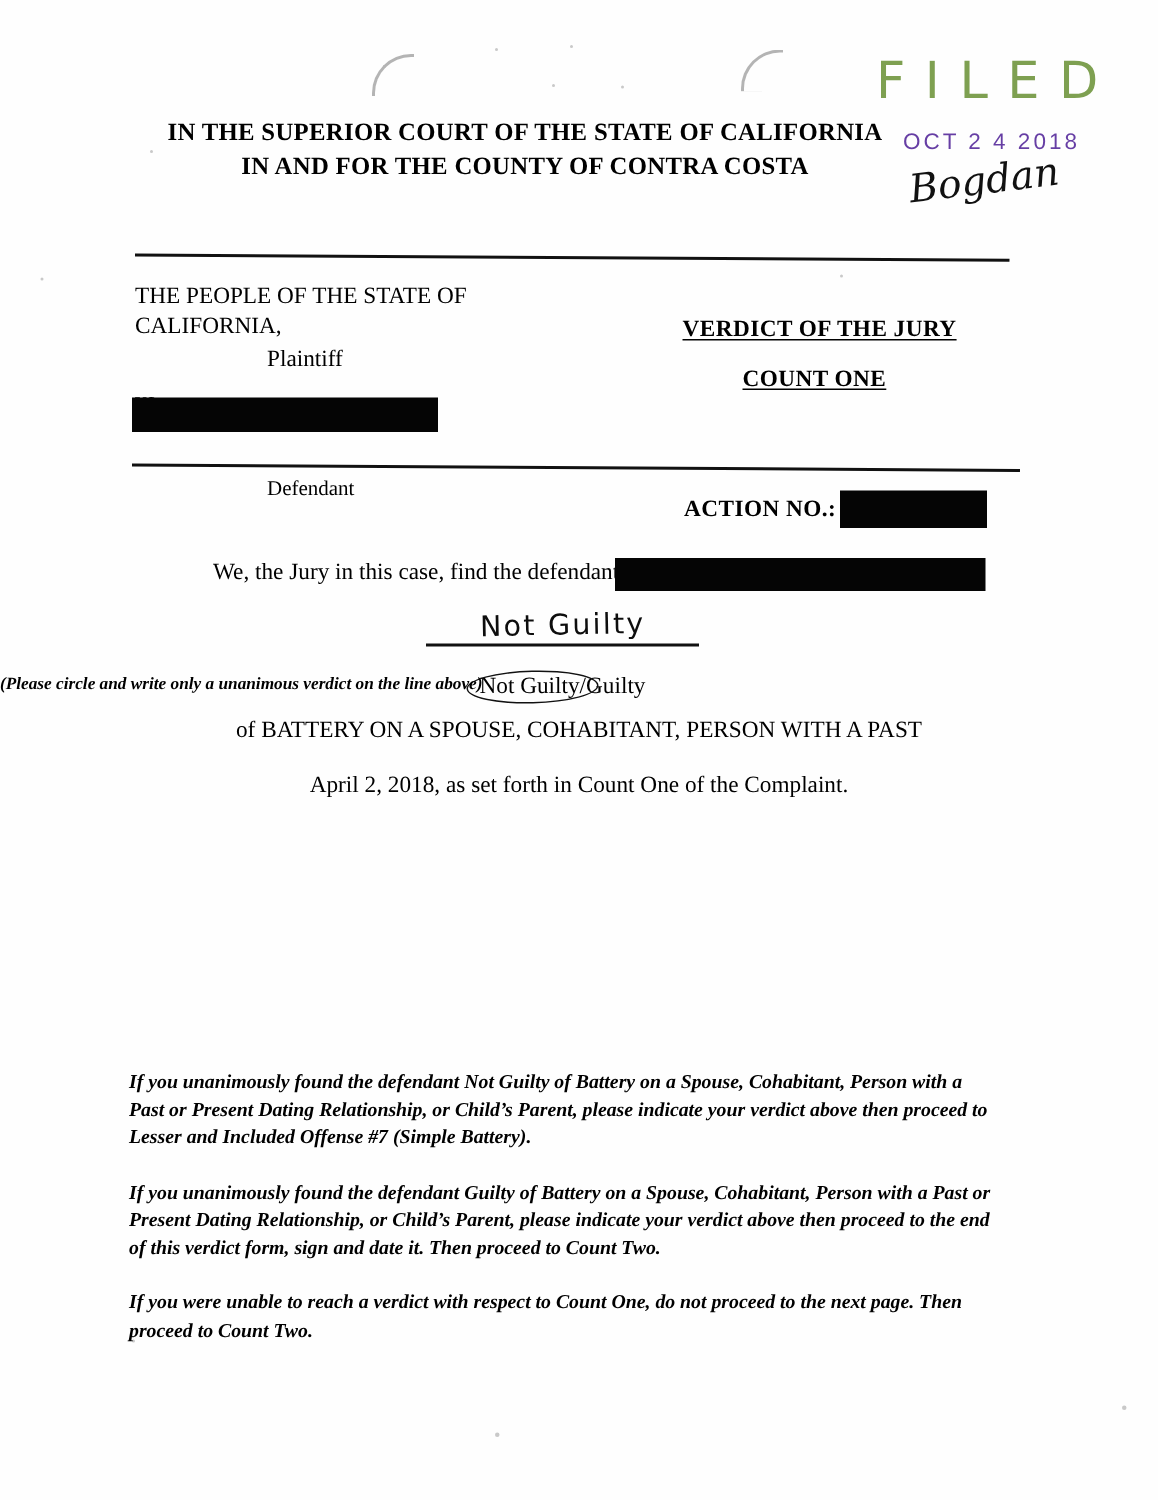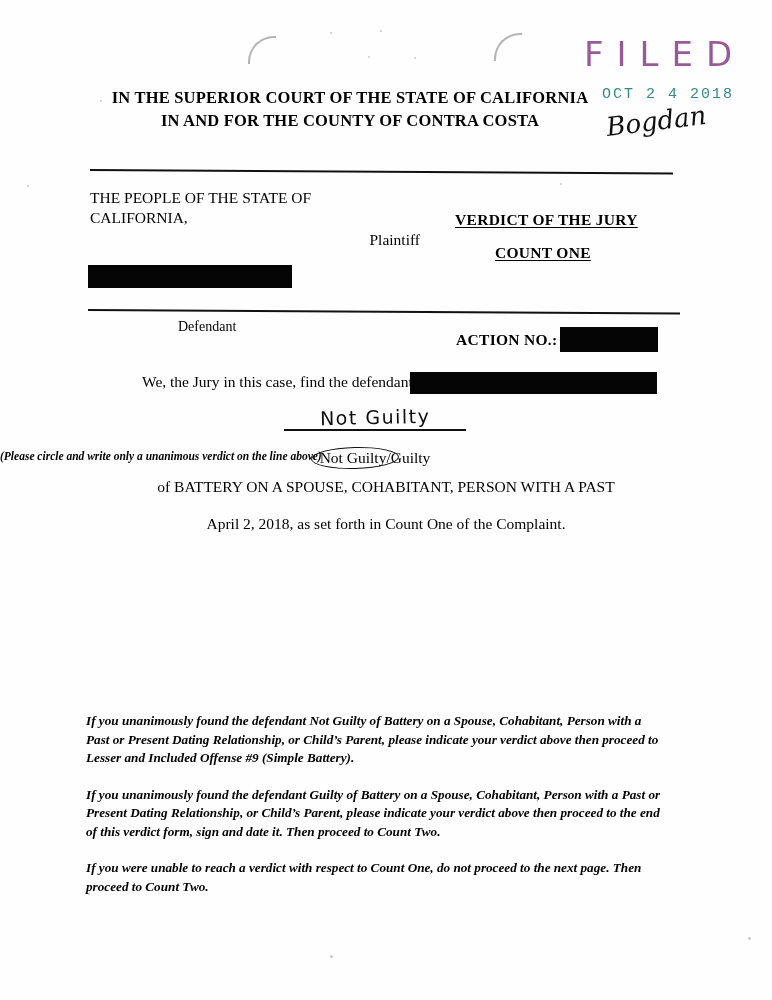--- a/index.html
+++ b/index.html
@@ -42,52 +42,52 @@
     width: 186px;
     height: 130px;
   }
   .filed-word {
     position: absolute;
     top: 0;
     left: 0;
     font-family: "DejaVu Sans", sans-serif;
     font-size: 34px;
     letter-spacing: 13px;
-    color: #701a75;
+    color: #4d7c0f;
     opacity: .72;
     white-space: nowrap;
   }
   .filed-date {
     position: absolute;
     top: 52px;
     left: 18px;
-    font-family: Liberation Mono, monospace;
+    font-family: Liberation Sans, sans-serif;
     font-size: 15px;
     letter-spacing: 2px;
-    color: #0f766e;
+    color: #4c1d95;
     opacity: .85;
     white-space: nowrap;
   }
   .filed-sig {
     position: absolute;
     top: 72px;
     left: 22px;
     font-family: "DejaVu Serif", serif;
     font-style: italic;
     font-size: 26px;
     color: #111;
     transform: rotate(-7deg);
     white-space: nowrap;
   }
 
   
   #court-heading {
     position: absolute;
     left: 0;
-    top: 86px;
+    top: 76px;
     width: 700px;
     text-align: center;
     font-weight: bold;
     font-size: 16.5px;
     line-height: 23px;
     letter-spacing: .2px;
   }
 
   
   .rule {
@@ -102,21 +102,20 @@
     left: 90px;
     top: 188px;
     width: 330px;
     font-size: 15.5px;
     line-height: 20px;
   }
   #plaintiff-label {
     display: block;
     margin-left: 88px;
     margin-top: 2px;
-    text-align: right;
   }
   #vs-label {
     display: block;
     margin-top: 8px;
   }
   #defendant-label {
     position: absolute;
     left: 178px;
     top: 290px;
     font-size: 14px;
@@ -291,18 +290,18 @@
     </div>
   </div>
   <div id="circle-instruction">(Please circle and write only a unanimous verdict on the line above)</div>
 
   <div id="charge">
     <span class="charge-line">of BATTERY ON A SPOUSE, COHABITANT, PERSON WITH A PAST</span>
     <span class="charge-line">April 2, 2018, as set forth in Count One of the Complaint.</span>
   </div>
 
   <div id="instructions">
-    <p>If you unanimously found the defendant Not Guilty of Battery on a Spouse, Cohabitant, Person with a Past or Present Dating Relationship, or Child’s Parent, please indicate your verdict above then proceed to Lesser and Included Offense #9 (Simple Battery).</p>
+    <p>If you unanimously found the defendant Not Guilty of Battery on a Spouse, Cohabitant, Person with a Past or Present Dating Relationship, or Child’s Parent, please indicate your verdict above then proceed to Lesser and Included Offense #7 (Simple Battery).</p>
     <p>If you unanimously found the defendant Guilty of Battery on a Spouse, Cohabitant, Person with a Past or Present Dating Relationship, or Child’s Parent, please indicate your verdict above then proceed to the end of this verdict form, sign and date it.  Then proceed to Count Two.</p>
     <p>If you were unable to reach a verdict with respect to Count One, do not proceed to the next page. Then proceed to Count Two.</p>
   </div>
 
 </div>
 
 </body></html>

